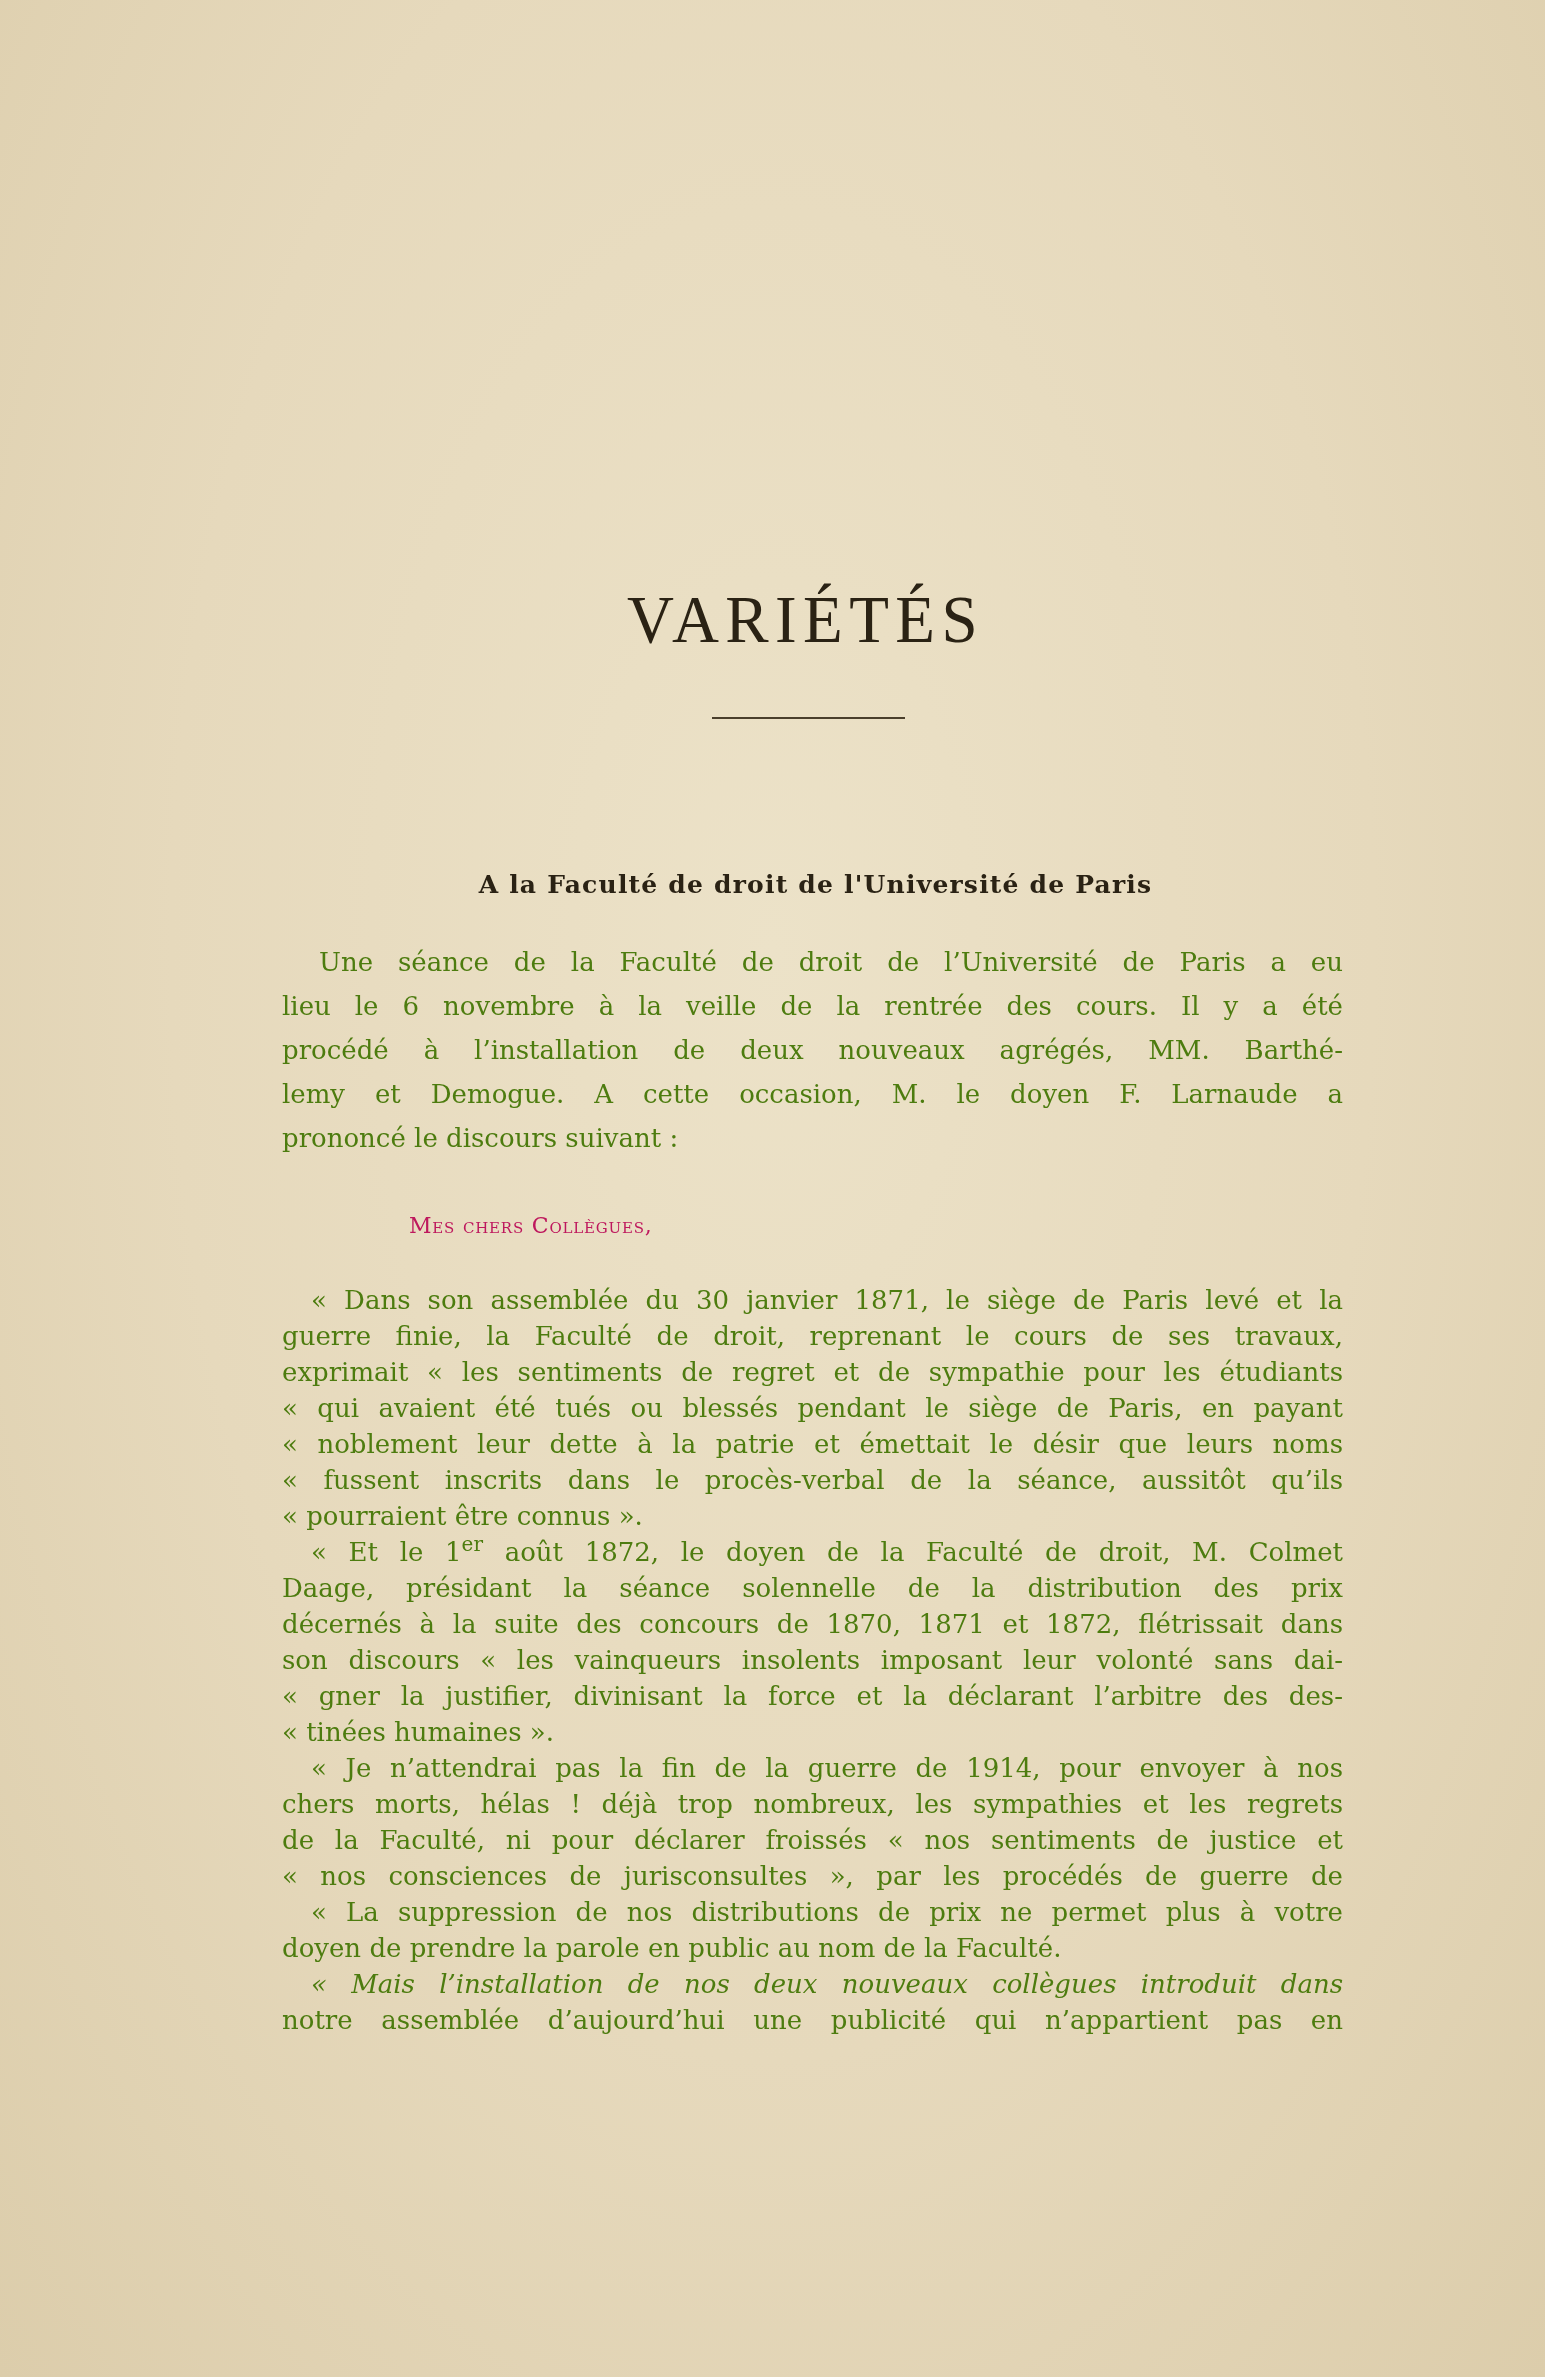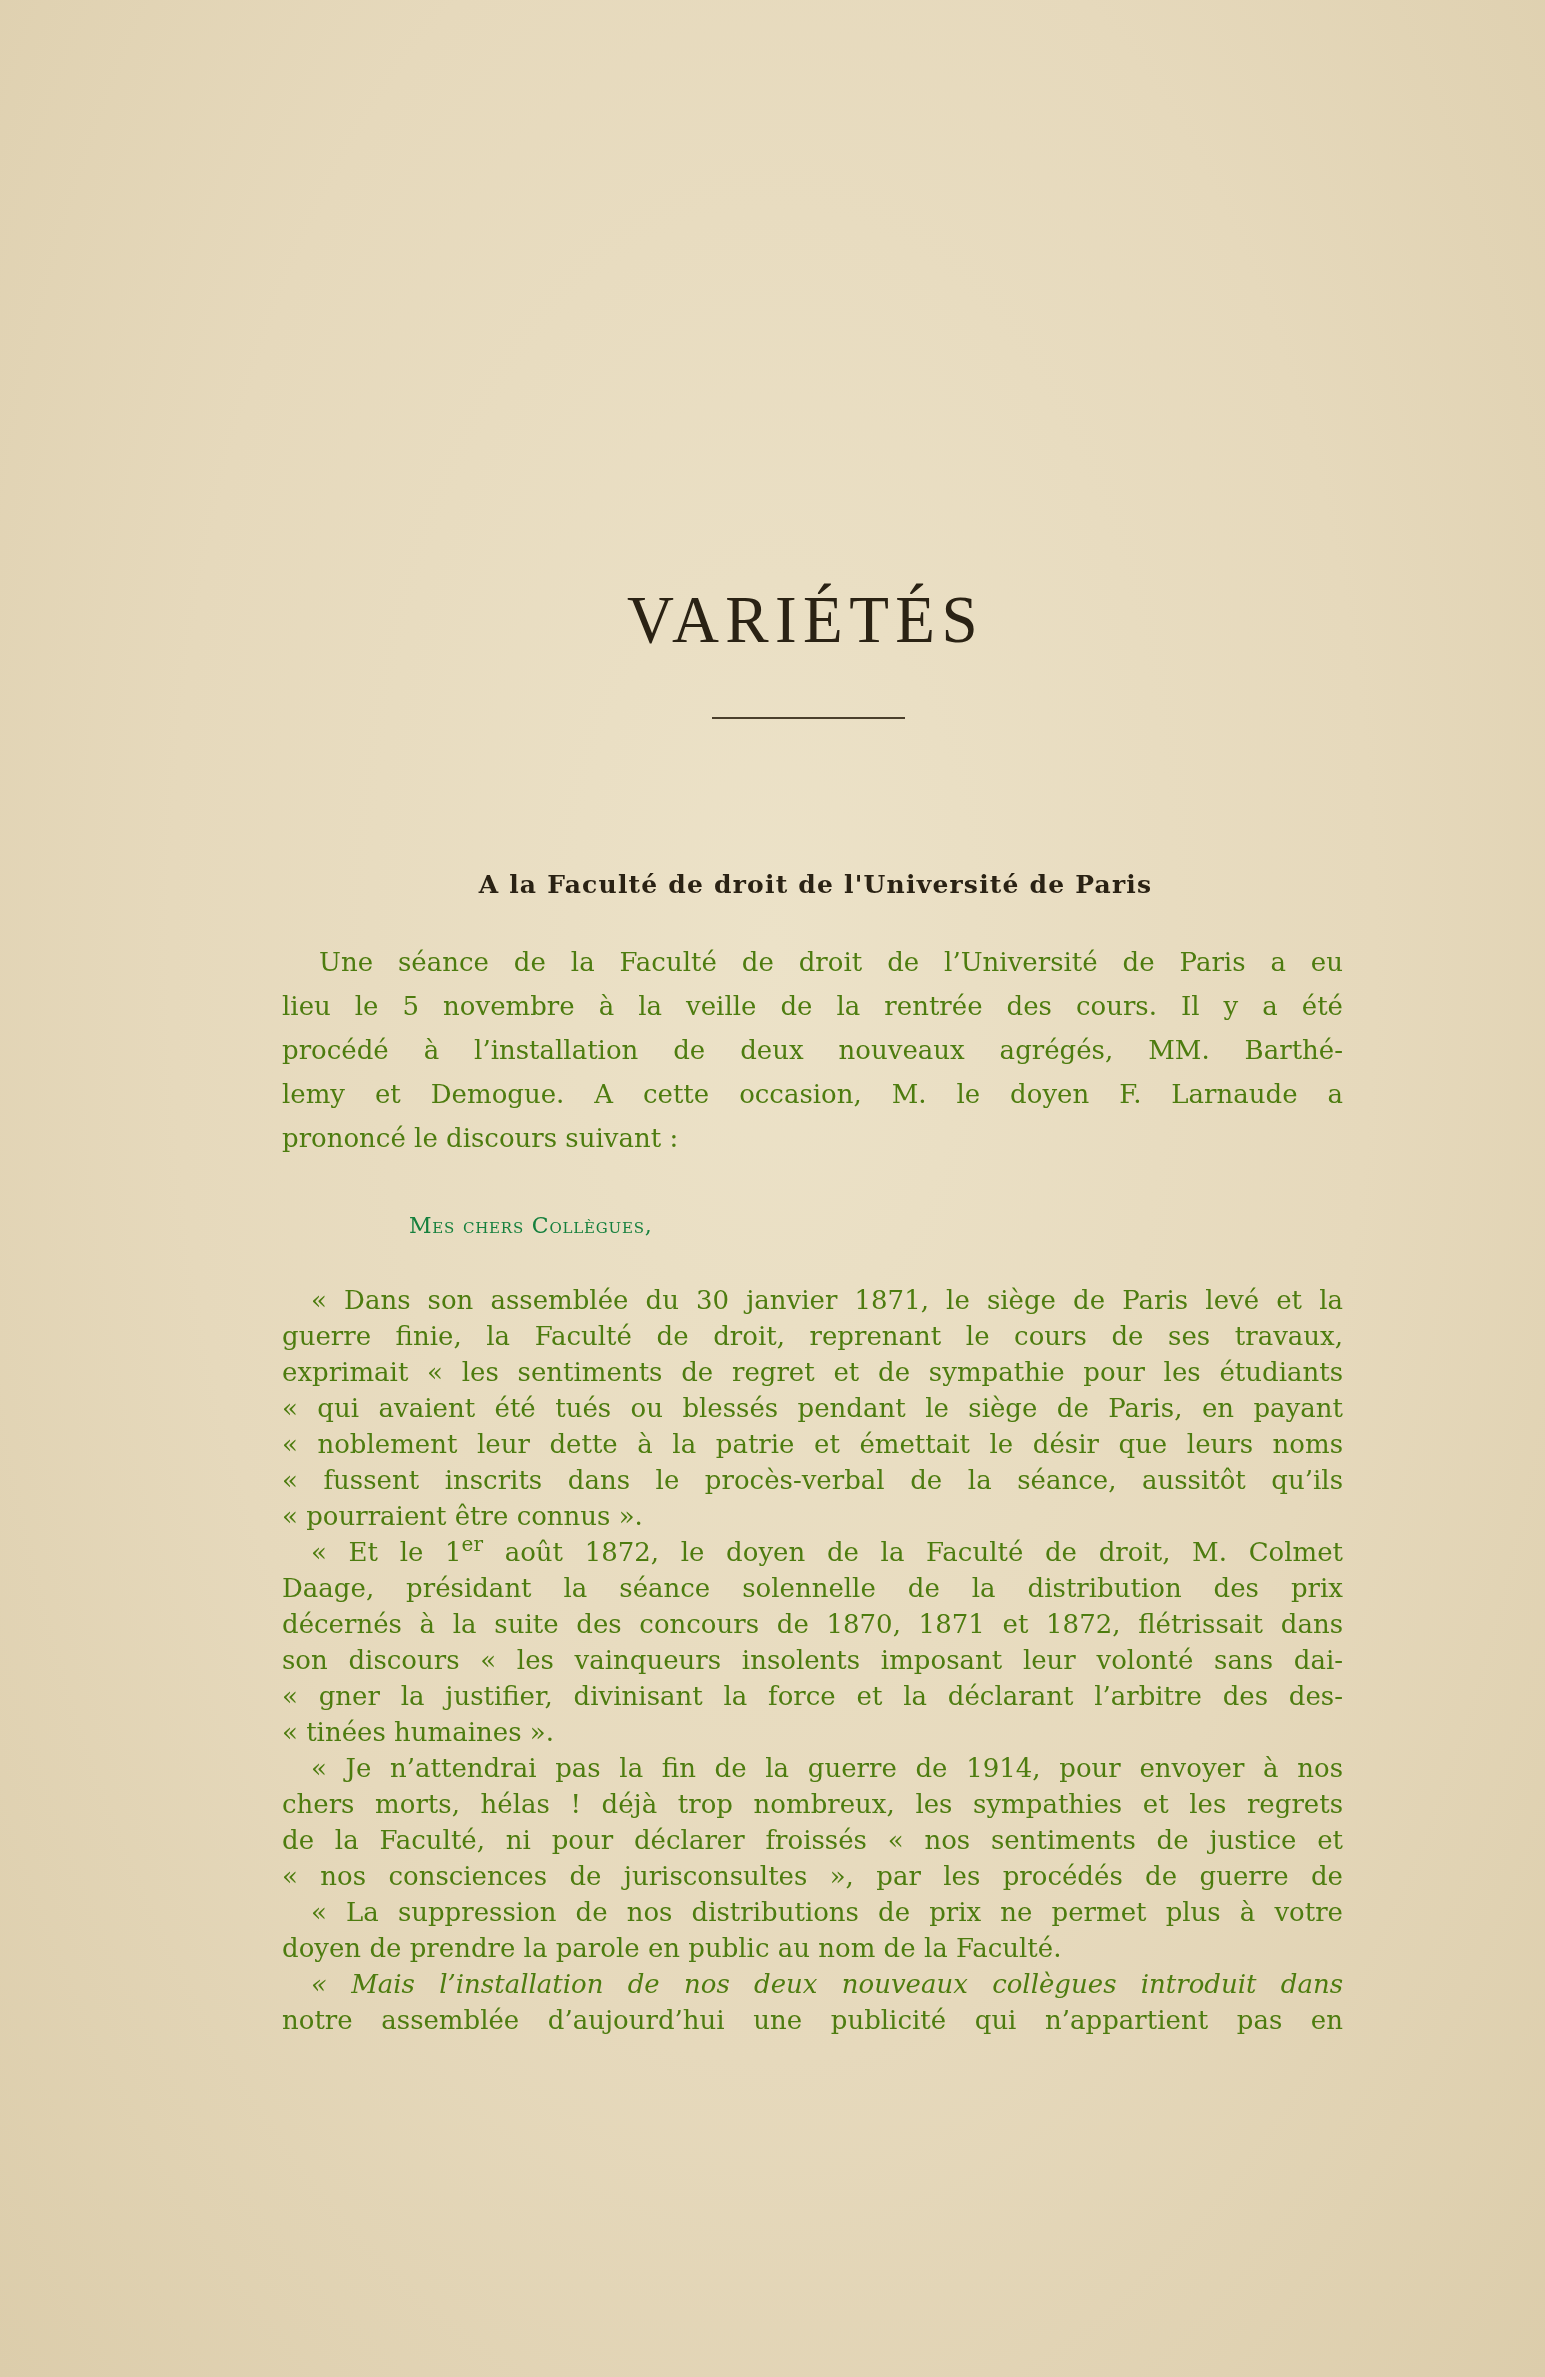--- a/index.html
+++ b/index.html
@@ -62,38 +62,38 @@
   }
   .intro { top: 940px; }
   .salutation {
     position: absolute;
     top: 1213px;
     left: 409px;
     font-family: "DejaVu Serif", serif;
     font-size: 22px;
     font-variant: small-caps;
     letter-spacing: 0.8px;
-    color: #15803d;
+    color: #be185d;
   }
   .speech { top: 1282px; line-height: 36px; }
   .line { display: block; text-align: justify; text-align-last: justify; }
   .line.last { text-align-last: left; }
   sup { font-size: 20px; line-height: 0; }
 </style>
 </head>
 <body>
 
 <div class="page">
   <h1 class="main-title">VARIÉTÉS</h1>
   <div class="title-rule"></div>
   <h2 class="section-title">A la Faculté de droit de l'Université de Paris</h2>
 
   <div class="body-text intro">
     <span class="line" style="padding-left:37px;">Une séance de la Faculté de droit de l’Université de Paris a eu</span>
-    <span class="line">lieu le 5 novembre à la veille de la rentrée des cours. Il y a été</span>
+    <span class="line">lieu le 6 novembre à la veille de la rentrée des cours. Il y a été</span>
     <span class="line">procédé à l’installation de deux nouveaux agrégés, MM. Barthé-</span>
     <span class="line">lemy et Demogue. A cette occasion, M. le doyen F. Larnaude a</span>
     <span class="line last">prononcé le discours suivant :</span>
   </div>
 
   <div class="salutation">Mes chers Collègues,</div>
 
   <div class="body-text speech">
     <div>
       <span class="line" style="padding-left:29px;">« Dans son assemblée du 30 janvier 1871, le siège de Paris levé et la</span>

